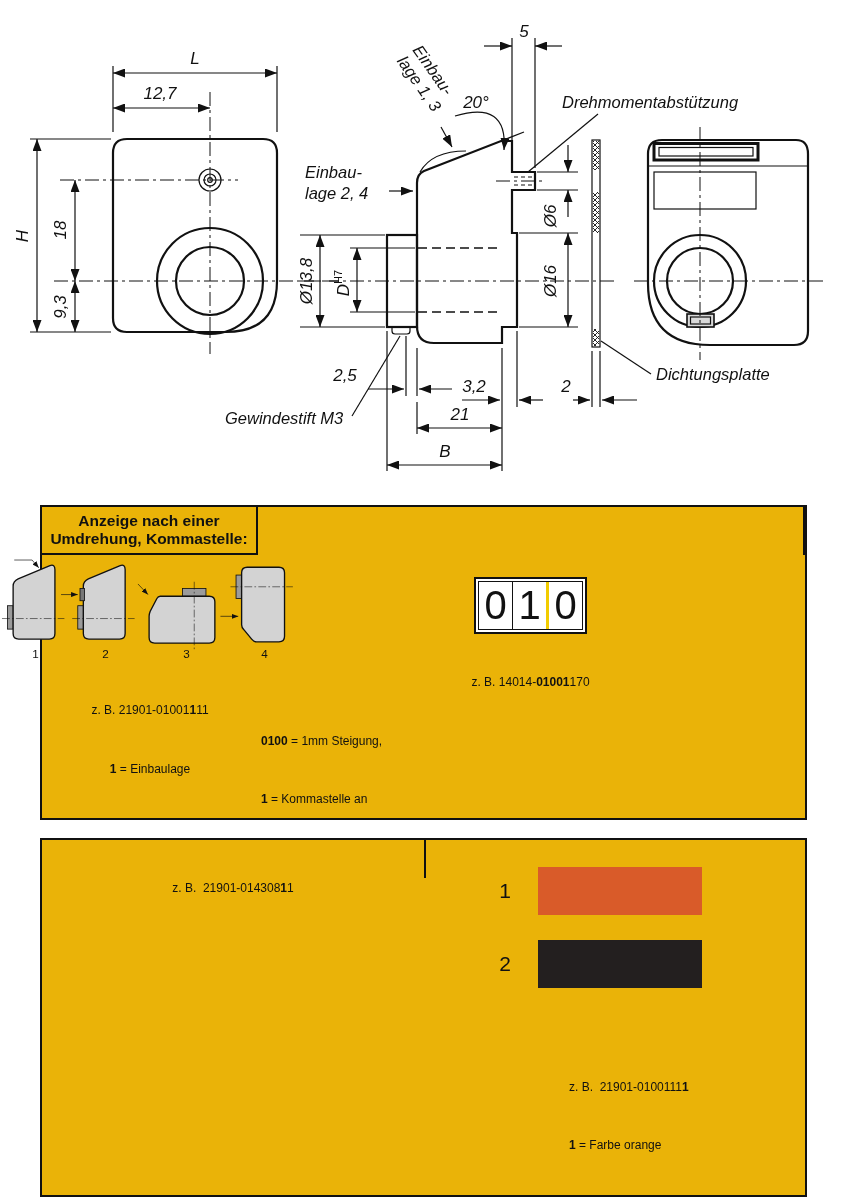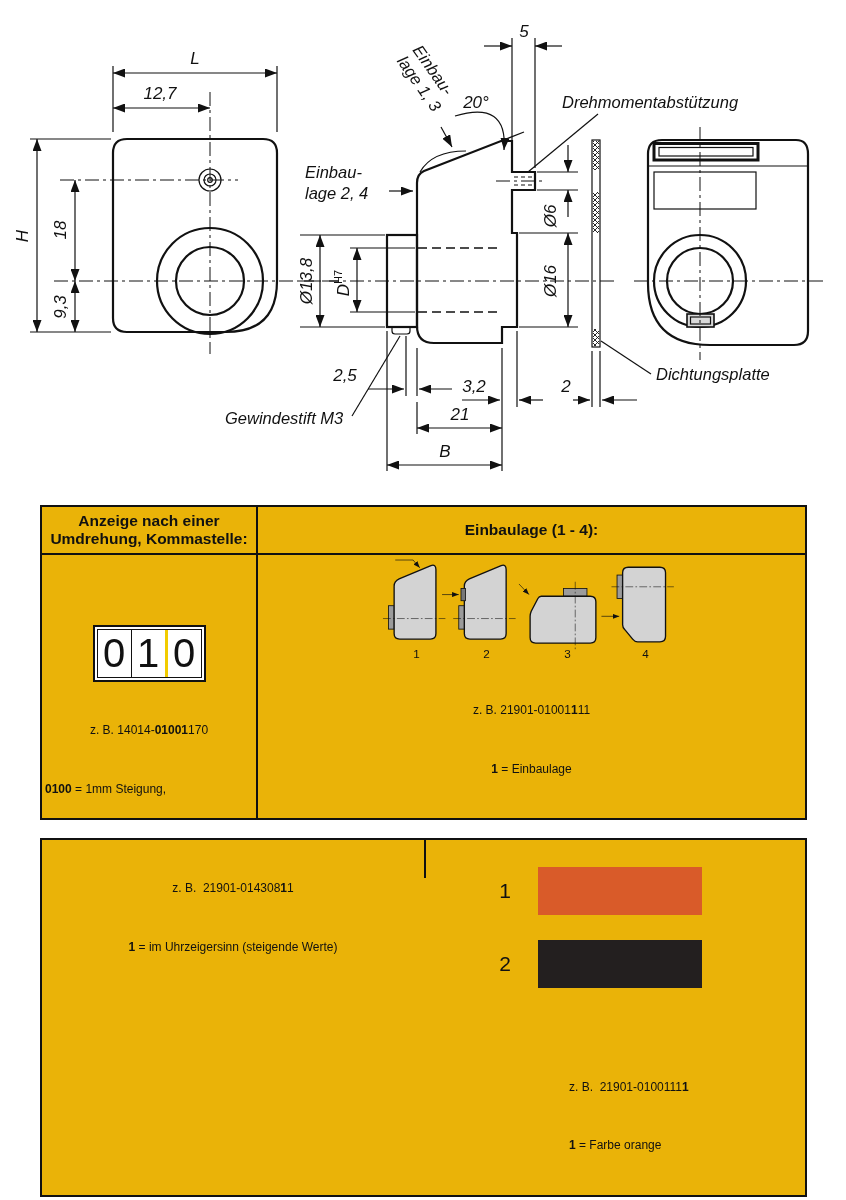--- a/index.html
+++ b/index.html
@@ -203,23 +203,20 @@
       <line class="cl" x1="700" y1="127" x2="700" y2="360"></line>
       <line class="cl" x1="634" y1="281" x2="823" y2="281"></line>
     </g>
   </svg>
 
   <div class="tbl t1">
     <div class="cell br bb hdr">
       <span>Anzeige nach einer</span>
       <span>Umdrehung, Kommastelle:</span>
     </div>
-    <div class="cell bb hdr">
-      <span>Einbaulage (1 - 4):</span>
-    </div>
 
     <div class="cell br body-col">
       <div class="counter">
         <div class="counter-in">
           <div class="digit d1">0</div>
           <div class="digit d2">1</div>
           <div class="digit d3">0</div>
         </div>
       </div>
       <div class="exblock t1-left-text">
@@ -286,21 +283,20 @@
         <path d="M152,97 Q187,62 220,92" fill="none" stroke="#111" stroke-width="4" marker-start="url(#ahb)" marker-end="url(#ahb)"></path>
         <circle fill="none" stroke="#111" stroke-width="2.4" cx="187" cy="139" r="38"></circle>
         <circle fill="none" stroke="#111" stroke-width="2.4" cx="187" cy="139" r="30.5"></circle>
         <line class="cl" x1="187" y1="72" x2="187" y2="199"></line>
         <line class="cl" x1="123" y1="139" x2="251" y2="139"></line>
         <text class="num" x="108" y="106" text-anchor="middle">2</text>
         <text class="num" x="272" y="106" text-anchor="middle">1</text>
       </svg>
       <div class="exblock" style="display:inline-block;">
         <div class="ctr"><span>z. B.  21901-014308</span><b>1</b><span>1</span></div>
-        <div><b>1</b><span> = im Uhrzeigersinn (steigende Werte)</span></div>
       </div>
     </div>
 
     <div class="cell t2-right">
       <div class="swatch-row">
         <span class="swatch-num">1</span>
         <svg width="164" height="48">
             <rect width="164" height="48" fill="#d95b29"></rect>
           </svg>
       </div>

